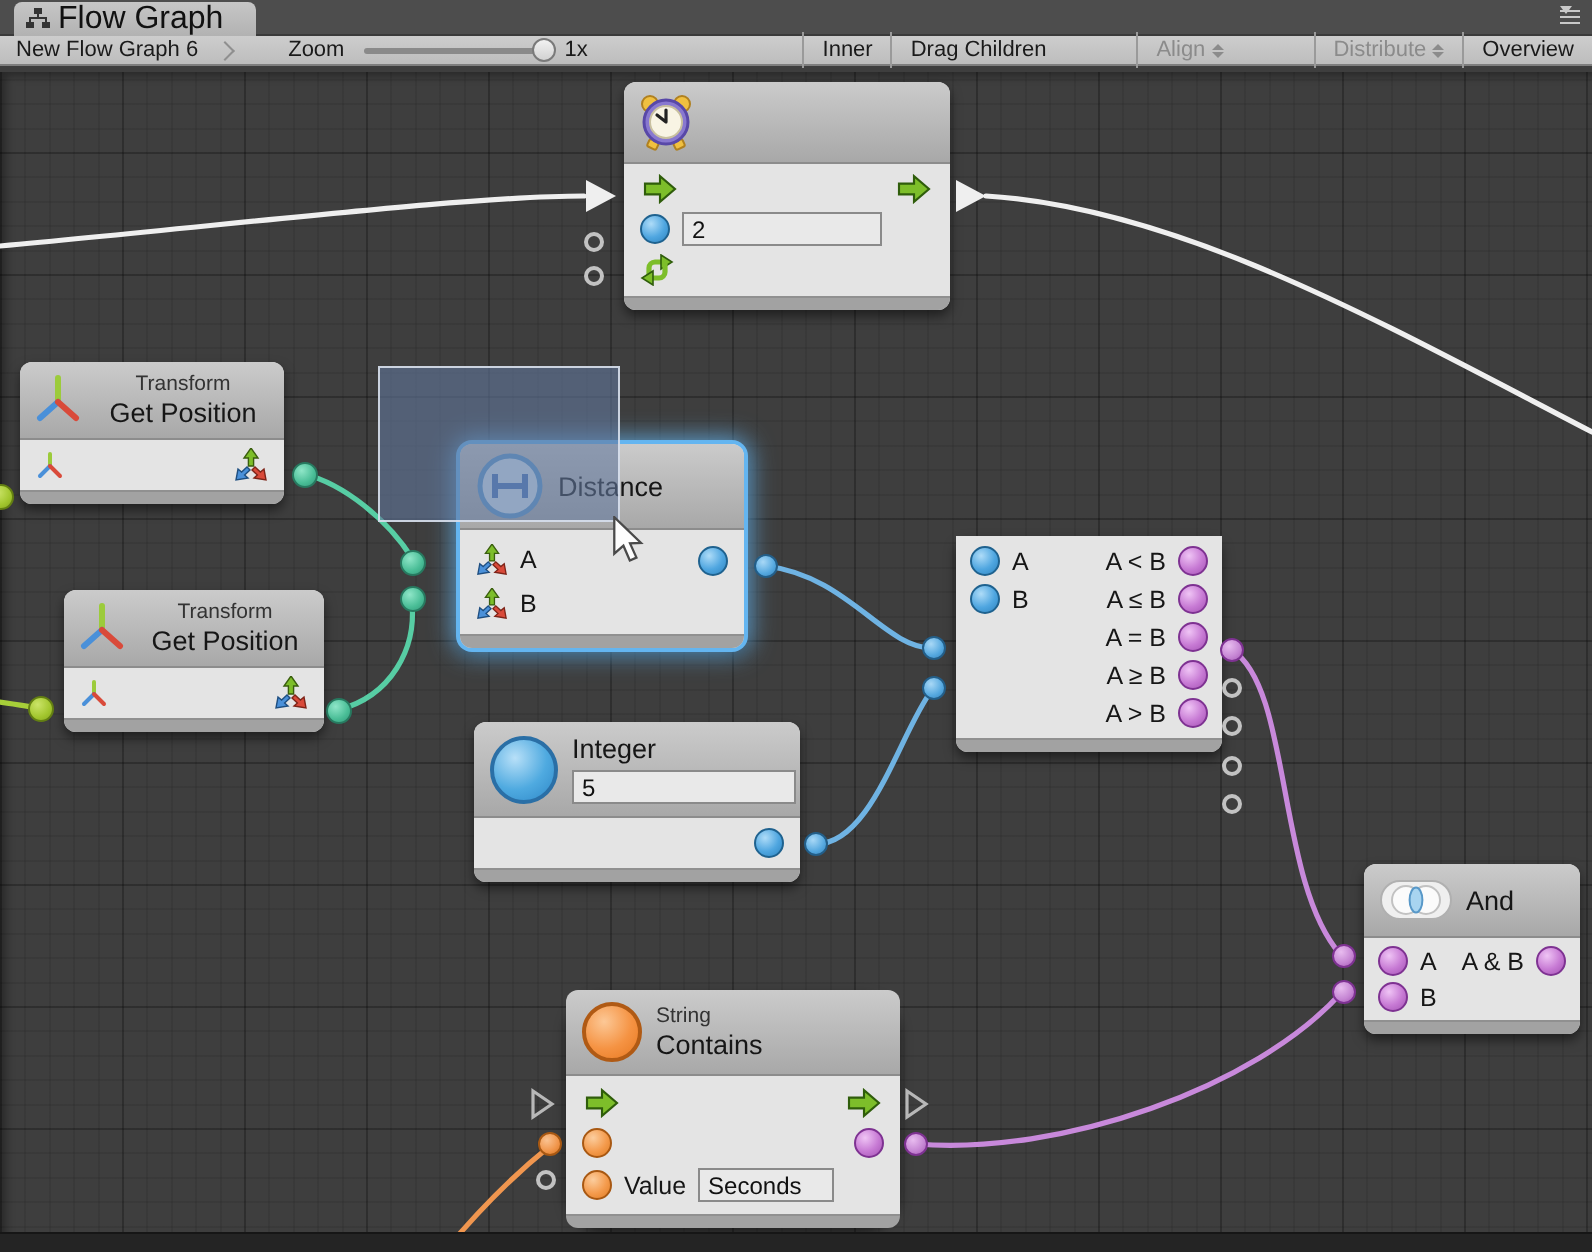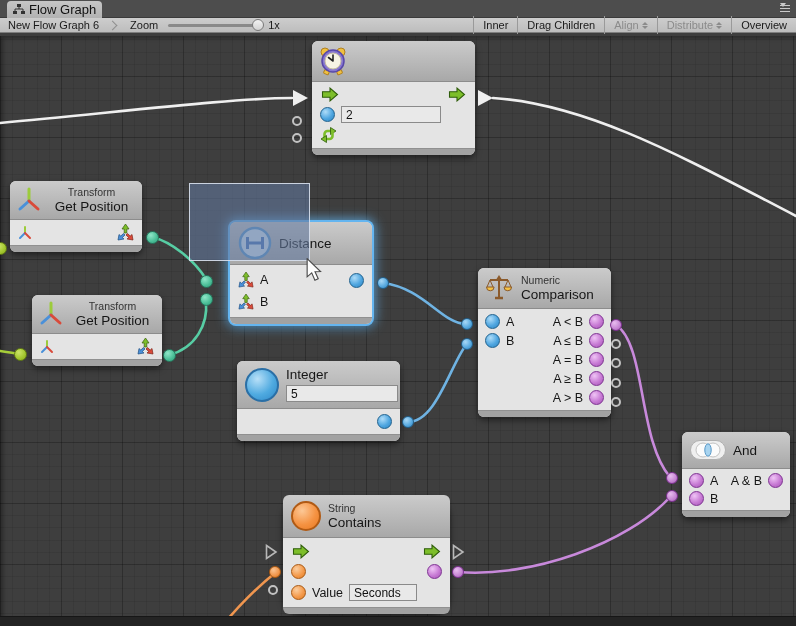--- a/index.html
+++ b/index.html
@@ -2,43 +2,43 @@
 <html><head>
 <meta charset="utf-8">
 <style>
   * { margin:0; padding:0; box-sizing:border-box; }
   html,body { width:796px; height:626px; overflow:hidden;
     font-family:"Liberation Sans", sans-serif; background:#3E3E3E; }
 
   
   .tabbar { position:absolute; left:0; top:0; width:796px; height:18px;
     background:#4D4D4D; border-bottom:1px solid #3A3A3A; }
-  .tab { position:absolute; left:7px; top:1px; height:17px; padding:0 6px 0 6px;
+  .tab { position:absolute; left:7px; top:1px; height:17px; padding:0 16px 0 6px;
     background:linear-gradient(#C6C6C6,#B2B2B2); border-radius:4px 4px 0 0;
-    display:flex; align-items:center; gap:4px; font-size:13px; color:#111; }
+    display:flex; align-items:center; gap:4px; font-size:16px; color:#111; }
   .winmenu { position:absolute; right:6px; top:5px; display:flex; align-items:center; gap:2px; cursor:default; }
   .winmenu .tri { width:0;height:0;border-left:3px solid transparent;border-right:3px solid transparent;border-top:4px solid #C9C9C9; }
   .winmenu .lines { width:10px; height:7px;
     background:linear-gradient(#C9C9C9 0 1px,transparent 1px 3px,#C9C9C9 3px 4px,transparent 4px 6px,#C9C9C9 6px 7px); }
 
   .toolbar { position:absolute; left:0; top:18px; width:796px; height:15px;
     background:linear-gradient(#CDCDCD,#BDBDBD); border-bottom:1px solid #7E7E7E;
     display:flex; align-items:center; font-size:11px; color:#1A1A1A; }
   .crumb { padding:0 10px 0 8px; height:18px; display:flex; align-items:center; }
   .crumb-sep { width:7px; height:7px; border-top:1px solid #8F8F8F; border-right:1px solid #8F8F8F;
     transform:rotate(45deg); margin-right:14px; }
-  .zoomlbl { margin-right:10px; }
+  .zoomlbl { margin-left:14px; margin-right:10px; }
   .slider { position:relative; width:92px; height:18px; }
   .slider .track { position:absolute; left:0; right:0; top:8px; height:3px; background:#8A8A8A; border-radius:2px; }
   .slider .handle { position:absolute; top:3px; left:84px; width:12px; height:12px; border-radius:50%;
     background:linear-gradient(#F2F2F2,#D2D2D2); border:1px solid #7A7A7A; }
   .zoomval { margin-left:8px; }
   .tb-right { margin-left:auto; display:flex; height:18px; align-items:stretch; }
   .tb-btn { display:flex; align-items:center; gap:3px; padding:0 9px; border-left:1px solid #9A9A9A; cursor:default; }
-  .tb-btn.disabled { color:#8B8B8B; }
+  .tb-btn.disabled { color:#8B8B8B;margin-left:36px; }
   .dd-arrows { display:inline-flex; flex-direction:column; gap:1px; }
   .dd-arrows .up { width:0;height:0;border-left:3px solid transparent;border-right:3px solid transparent;border-bottom:3px solid #8B8B8B; }
   .dd-arrows .dn { width:0;height:0;border-left:3px solid transparent;border-right:3px solid transparent;border-top:3px solid #8B8B8B; }
 
   
   .canvas { position:absolute; left:0; top:36px; width:796px; height:590px;
     background-color:#3E3E3E;
     background-image:
       repeating-linear-gradient(0deg, rgba(0,0,0,0.20) 0 1px, transparent 1px 61px),
       repeating-linear-gradient(90deg, rgba(0,0,0,0.20) 0 1px, transparent 1px 61px),
@@ -368,38 +368,20 @@
     <div class="bod" style="padding:5px 8px;">
       <div class="prow">
         <span class="spacer"></span>
         <span class="pcirc blue"></span>
       </div>
     </div>
     <div class="ftr"></div>
   </div>
 
   <div class="node" style="left:478px;top:232px;width:133px;">
-    <div class="hdr">
-      <span>
-        <svg width="30" height="30" viewBox="0 0 30 30">
-          <path d="M15 4 V24" stroke="#8B5A2B" stroke-width="2"></path>
-          <path d="M6 7 H24" stroke="#8B5A2B" stroke-width="2"></path>
-          <path d="M11 25 H19" stroke="#8B5A2B" stroke-width="2.5"></path>
-          <path d="M6 7 L3 14 M6 7 L9 14" stroke="#8B5A2B" stroke-width="1"></path>
-          <path d="M24 7 L21 14 M24 7 L27 14" stroke="#8B5A2B" stroke-width="1"></path>
-          <path d="M2.5 14 a3.8 3.8 0 0 0 7.6 0 z" fill="#F5C244" stroke="#8B5A2B" stroke-width="1"></path>
-          <path d="M20 14 a3.8 3.8 0 0 0 7.6 0 z" fill="#F5C244" stroke="#8B5A2B" stroke-width="1"></path>
-          <polygon points="15,2 12.5,6 17.5,6" fill="#8B5A2B"></polygon>
-        </svg>
-      </span>
-      <div>
-        <div class="cat">Numeric</div>
-        <div class="title">Comparison</div>
-      </div>
-    </div>
     <div class="bod" style="gap:4px;padding:5px 7px;">
       <div class="prow">
         <span class="pcirc blue"></span>
         <span>A</span>
         <span class="spacer">A &lt; B</span>
         <span class="pcirc purple"></span>
       </div>
       <div class="prow">
         <span class="pcirc blue"></span>
         <span>B</span>

